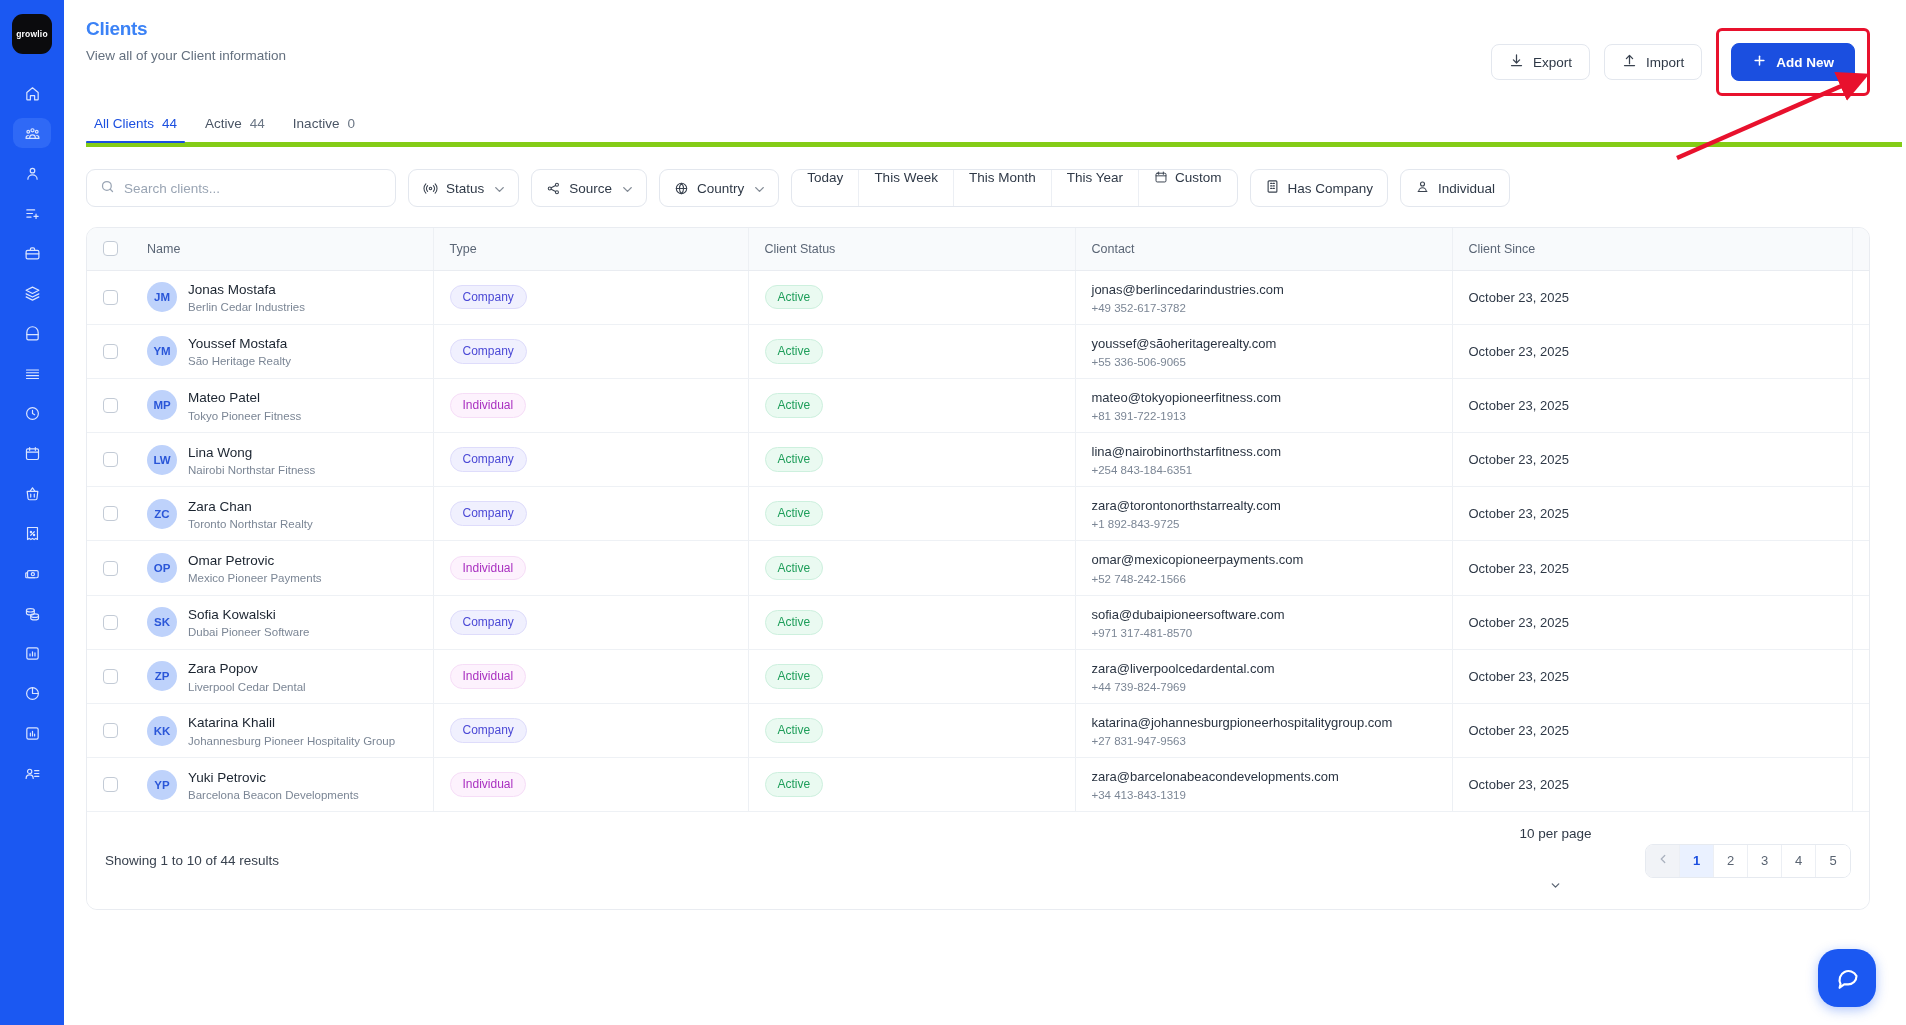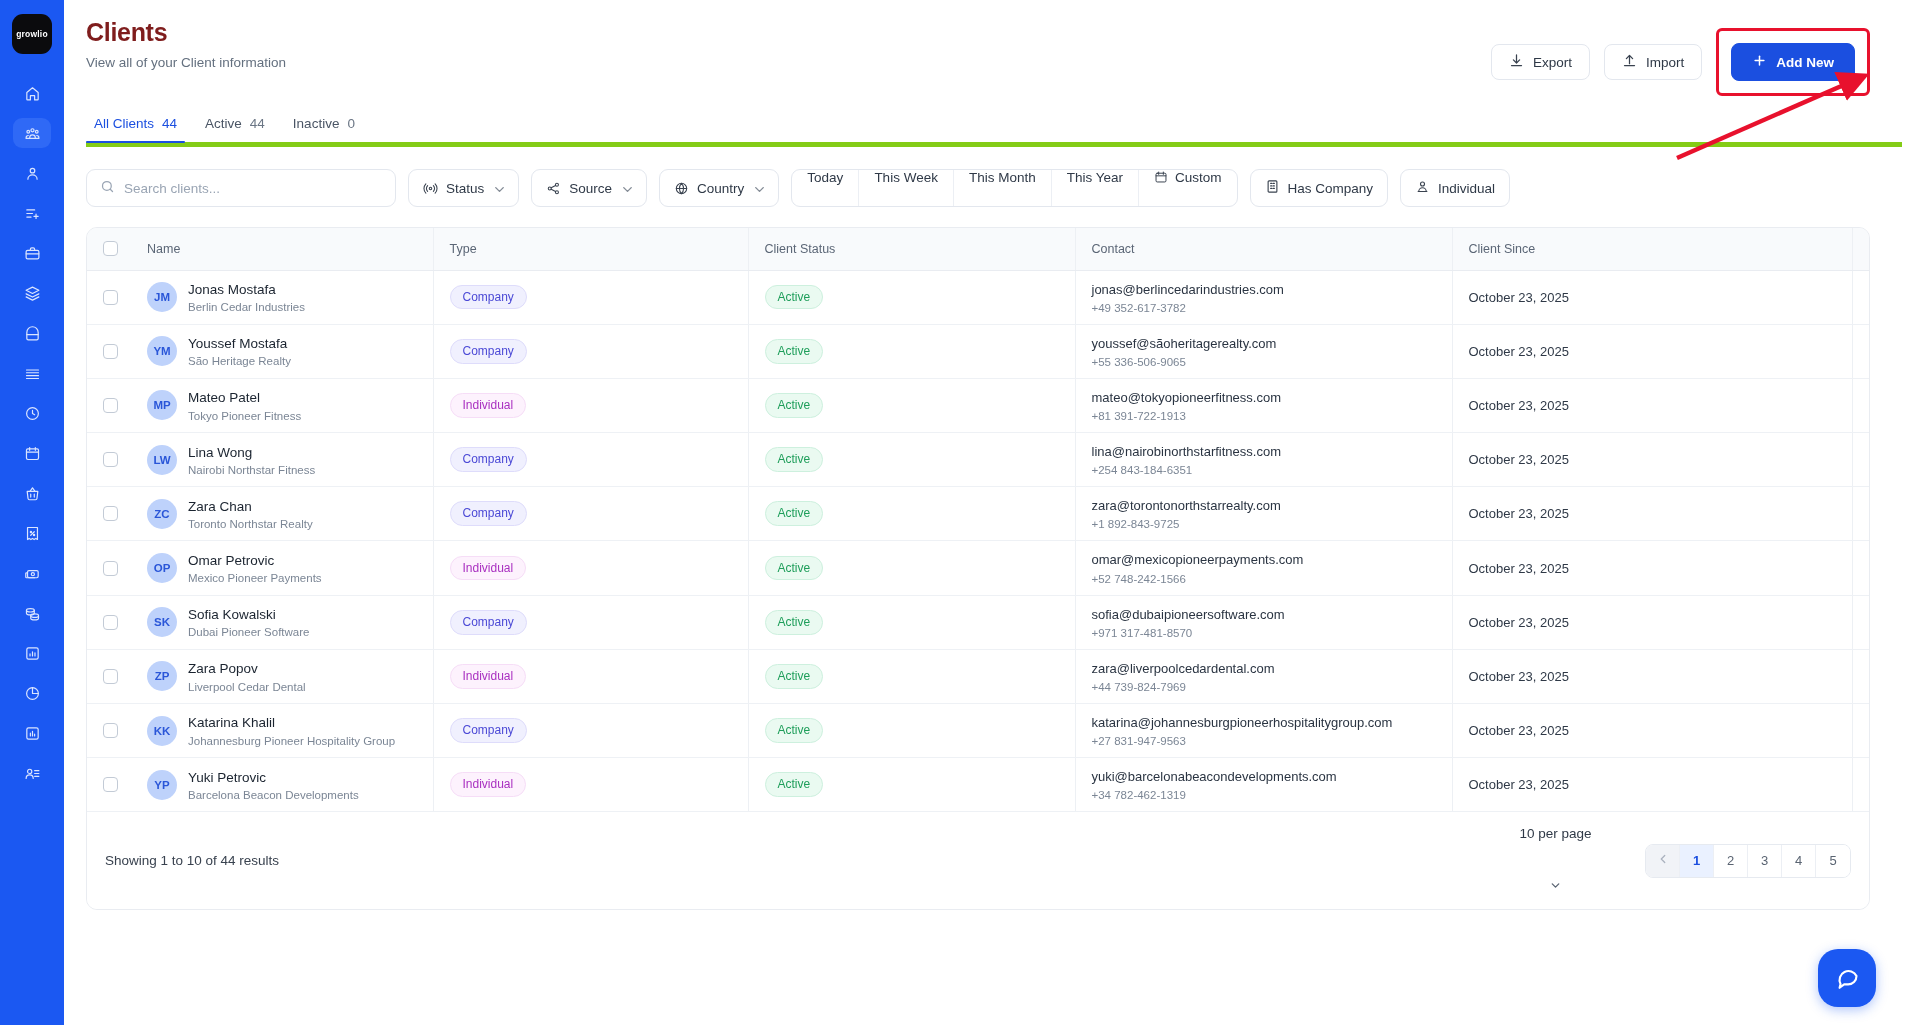--- a/index.html
+++ b/index.html
@@ -35,21 +35,21 @@
   .nav-item.active { background: #2f69f6; }
   .nav-item svg { width: 17px; height: 17px; display: block; }
 
   
   .main { flex: 1; height: 1025px; position: relative; background: #fff; overflow: hidden; }
 
   .page-head {
     padding: 18px 36px 0 22px;
     display: flex; align-items: flex-start; justify-content: space-between;
   }
-  .page-title { font-size: 25px; font-weight: 700; color: #7f1d1d; letter-spacing: -.3px; }
+  .page-title { font-size: 19px; font-weight: 700; color: #3b82f6; letter-spacing: -.3px; }
   .page-sub { font-size: 13.5px; color: #64707f; margin-top: 8px; }
 
   .head-actions { display: flex; align-items: center; gap: 14px; padding-top: 10px; }
   .btn {
     height: 36px; border-radius: 8px; border: 1px solid #e3e7ee; background: #fff;
     display: flex; align-items: center; gap: 9px; padding: 16px 17px;
     font-size: 13.5px; color: #2f3947; cursor: pointer; white-space: nowrap;
   }
   .btn svg { width: 15px; height: 15px; }
   .btn-primary {
@@ -763,22 +763,22 @@
                   <div class="avatar">YP</div>
                   <div>
                     <div class="nm">Yuki Petrovic</div>
                     <div class="org">Barcelona Beacon Developments</div>
                   </div>
                 </div>
               </td>
               <td class="bl"><span class="pill pill-individual">Individual</span></td>
               <td class="bl"><span class="pill pill-active">Active</span></td>
               <td class="bl">
-                <div class="email">yuki@barcelonabeacondevelopments.com</div>
-                <div class="phone">+34 782-462-1319</div>
+                <div class="email">zara@barcelonabeacondevelopments.com</div>
+                <div class="phone">+34 413-843-1319</div>
               </td>
               <td class="bl"><span class="since">October 23, 2025</span></td>
               <td class="bl">
                 <div class="kebab"></div>
               </td>
             </tr>
           </tbody>
       </table>
 
       <div class="tfoot">

